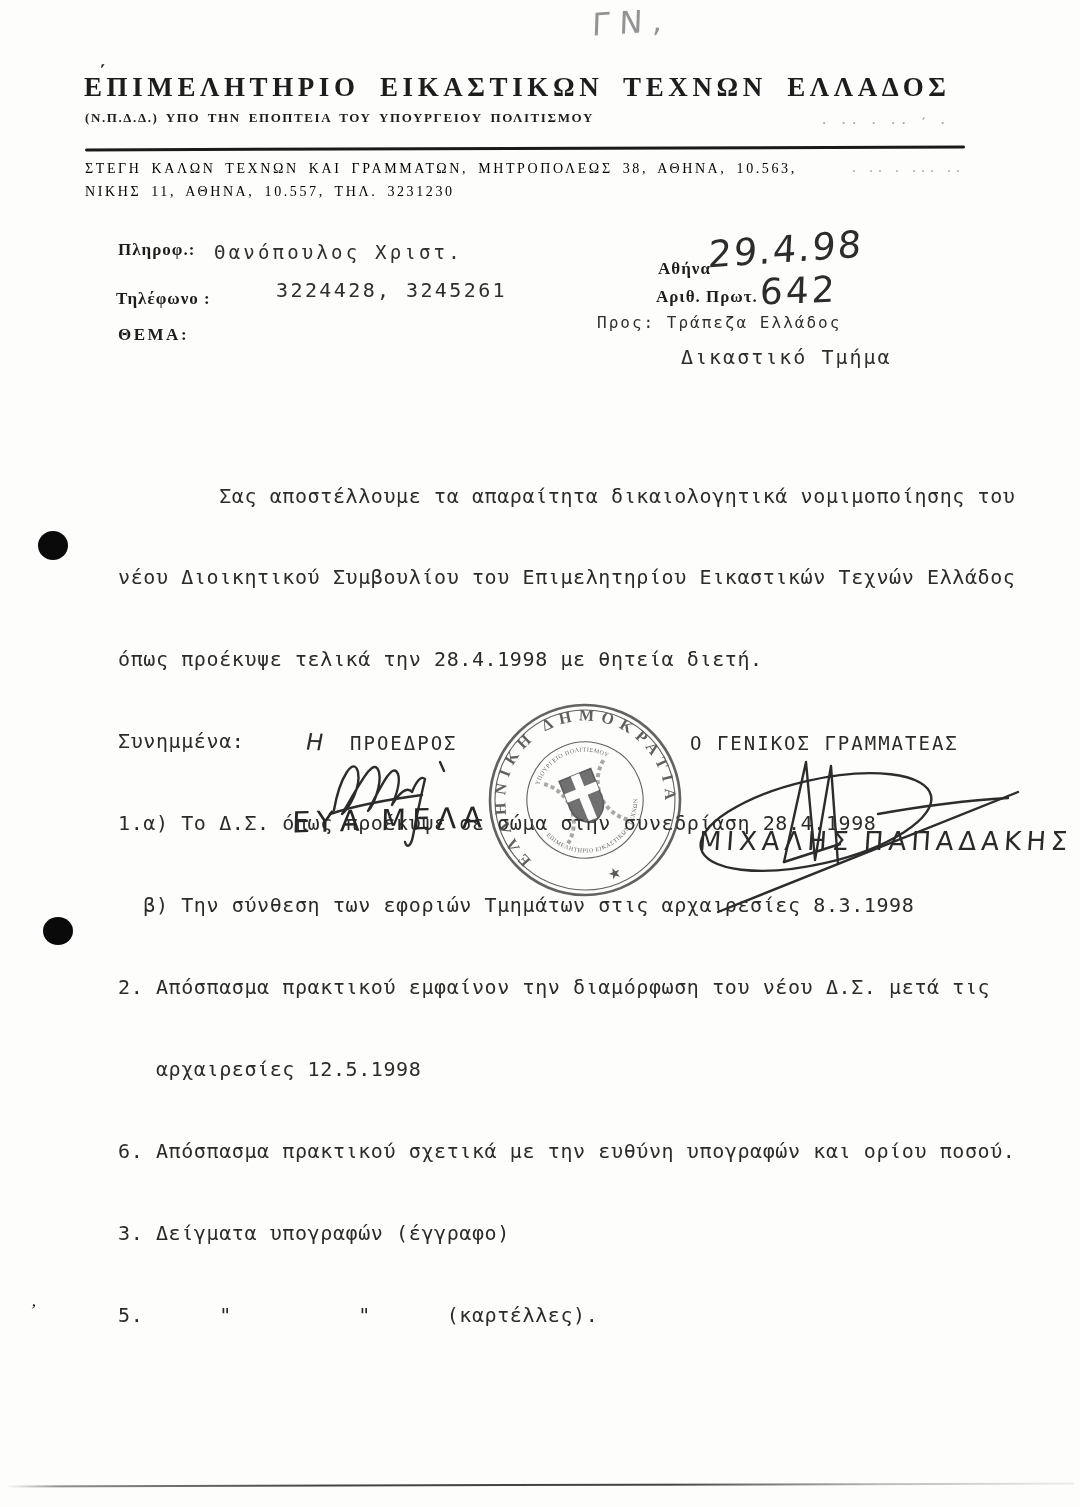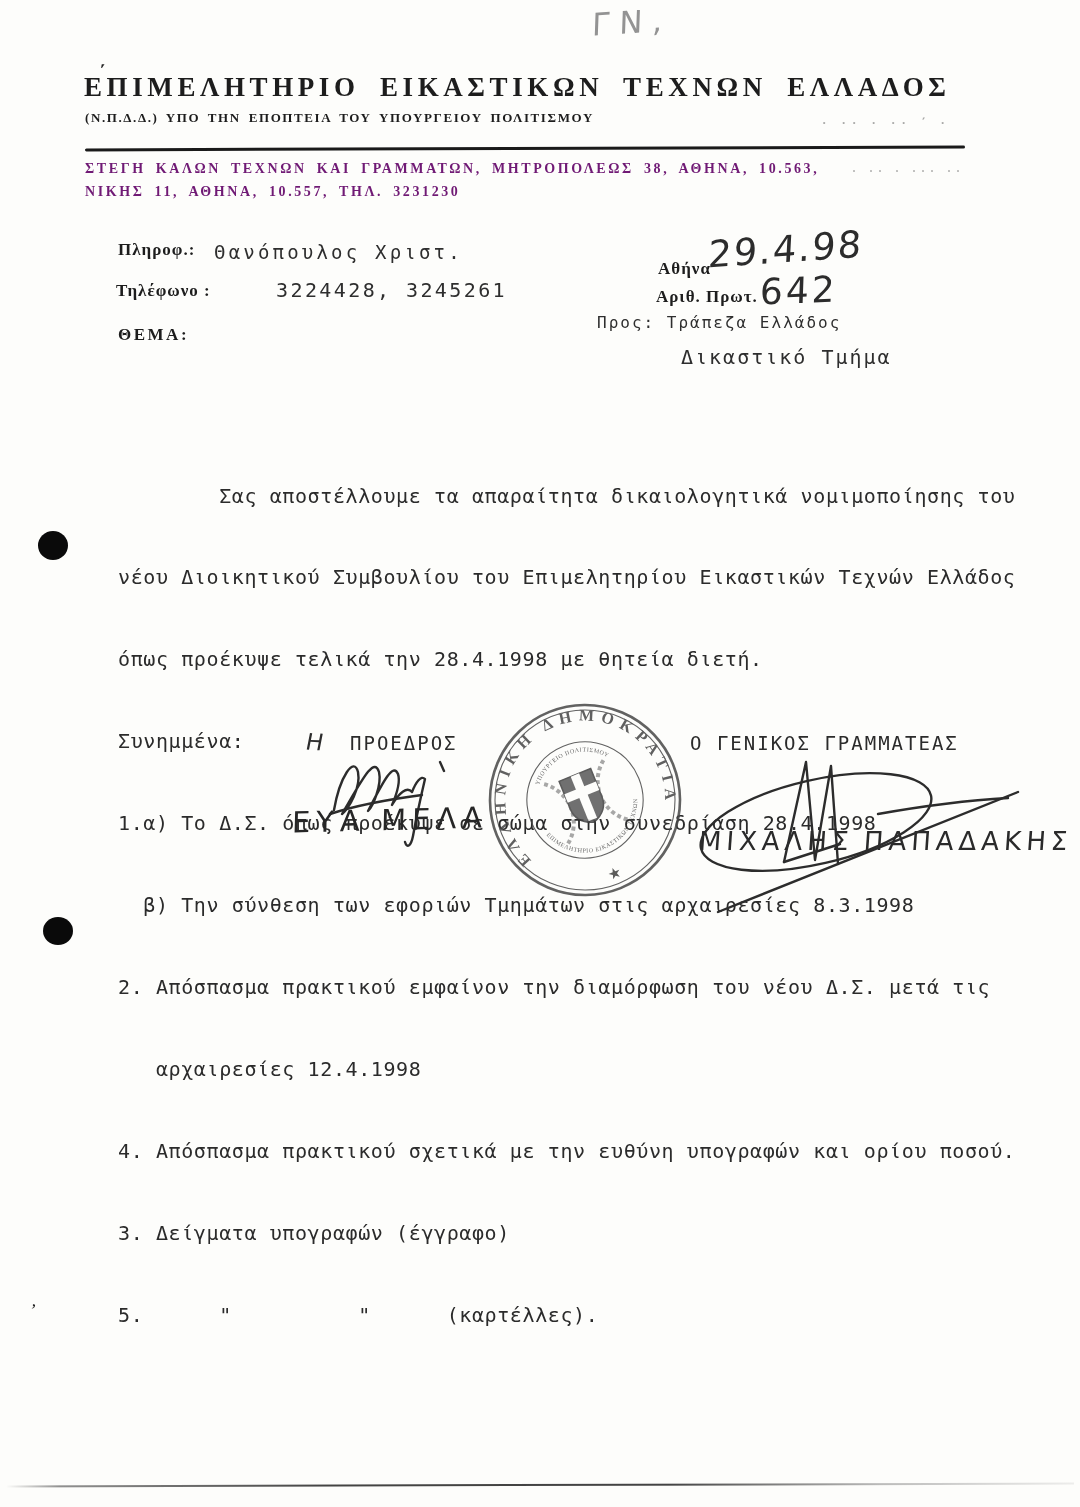--- a/index.html
+++ b/index.html
@@ -10,30 +10,30 @@
   }
   .abs{position:absolute;white-space:nowrap;}
   
   .top-mark{left:592px;top:4px;font-family:"DejaVu Sans",sans-serif;font-size:31px;
     color:#939393;letter-spacing:10px;transform:rotate(-4deg) skewX(-6deg);}
   .title{left:84px;top:72px;font-size:27px;font-weight:bold;letter-spacing:4.6px;word-spacing:9px;}
   .title-accent{left:99px;top:62px;font-size:18px;font-weight:bold;color:#222;}
   .subtitle{left:85px;top:110px;font-size:13px;font-weight:bold;letter-spacing:1.6px;word-spacing:3px;}
   .subtitle-faded{left:822px;top:115px;font-size:13px;font-weight:bold;letter-spacing:6px;opacity:.38;}
   .rule{left:85px;top:147px;width:880px;height:3px;background:#1a1a1a;transform:rotate(-0.18deg);border-radius:2px;}
-  .addr{font-size:14px;font-weight:bold;letter-spacing:2.6px;word-spacing:4px;color:#701a75;}
+  .addr{font-size:14px;font-weight:normal;letter-spacing:2.6px;word-spacing:4px;color:#000000;}
   .addr1{left:85px;top:161px;}
   .addr1-faded{left:852px;top:164px;font-size:12px;font-weight:bold;letter-spacing:5px;opacity:.35;}
   .addr2{left:85px;top:184px;}
   
   .lab{font-size:17px;font-weight:bold;letter-spacing:1px;color:#1d1d1d;}
   .mono{font-family:"DejaVu Sans Mono",monospace;color:#2e2e2e;}
   .info-lab{left:118px;top:240px;}
   .info-val{left:214px;top:241px;font-size:19px;letter-spacing:3.2px;}
-  .phone-lab{left:116px;top:281px;text-align:center;}
+  .phone-lab{left:116px;top:289px;text-align:center;}
   .phone-val{left:276px;top:278px;font-size:20px;letter-spacing:2.4px;}
   .subject-lab{left:118px;top:325px;letter-spacing:2.5px;}
   .city-lab{left:658px;top:259px;}
   .date-val{left:708px;top:228px;font-family:"DejaVu Sans",sans-serif;font-size:37px;
     color:#2c2c2c;letter-spacing:2px;transform:rotate(-4deg) skewX(-7deg);}
   .prot-lab{left:656px;top:287px;}
   .prot-val{left:760px;top:270px;font-family:"DejaVu Sans",sans-serif;font-size:36px;
     color:#2c2c2c;letter-spacing:3px;transform:rotate(-2deg) skewX(-4deg);}
   .to-line1{left:597px;top:313px;font-size:16px;letter-spacing:2px;}
   .to-line2{left:681px;top:345px;font-size:20px;letter-spacing:2px;}
@@ -102,22 +102,22 @@
   <div class="abs mono to-line2">Δικαστικό Τμήμα</div>
 
   <div class="abs body-block">
     <div>        Σας αποστέλλουμε τα απαραίτητα δικαιολογητικά νομιμοποίησης του</div>
     <div>νέου Διοικητικού Συμβουλίου του Επιμελητηρίου Εικαστικών Τεχνών Ελλάδος</div>
     <div>όπως προέκυψε τελικά την 28.4.1998 με θητεία διετή.</div>
     <div>Συνημμένα:</div>
     <div>1.α) Το Δ.Σ. όπως προέκυψε σε σώμα στην συνεδρίαση 28.4.1998</div>
     <div>  β) Την σύνθεση των εφοριών Τμημάτων στις αρχαιρεσίες 8.3.1998</div>
     <div>2. Απόσπασμα πρακτικού εμφαίνον την διαμόρφωση του νέου Δ.Σ. μετά τις</div>
-    <div>   αρχαιρεσίες 12.4.1998</div>
-    <div>4. Απόσπασμα πρακτικού σχετικά με την ευθύνη υπογραφών και ορίου ποσού.</div>
+    <div>   αρχαιρεσίες 12.5.1998</div>
+    <div>6. Απόσπασμα πρακτικού σχετικά με την ευθύνη υπογραφών και ορίου ποσού.</div>
     <div>3. Δείγματα υπογραφών (έγγραφο)</div>
     <div>5.      "          "      (καρτέλλες).</div>
   </div>
 
   <div class="abs left-article">Η</div>
   <div class="abs sig-title left-title">ΠΡΟΕΔΡΟΣ</div>
   <svg class="abs" style="left:322px;top:748px;" width="150" height="105" viewBox="0 0 150 105">
     <path class="sig-stroke" d="M 12,62 C 18,28 32,8 36,24 C 39,40 27,60 20,66 C 40,32 52,8 57,24 C 60,37 51,58 46,63 C 61,34 71,14 76,26 C 79,35 73,50 70,57 C 77,45 85,38 90,44 C 94,34 99,27 103,31 C 99,48 95,66 91,88 C 89,98 85,101 83,94"></path>
     <path class="sig-stroke" d="M 8,66 C 32,58 62,52 100,47"></path>
     <path class="sig-stroke" d="M 118,14 l 4,9"></path>

